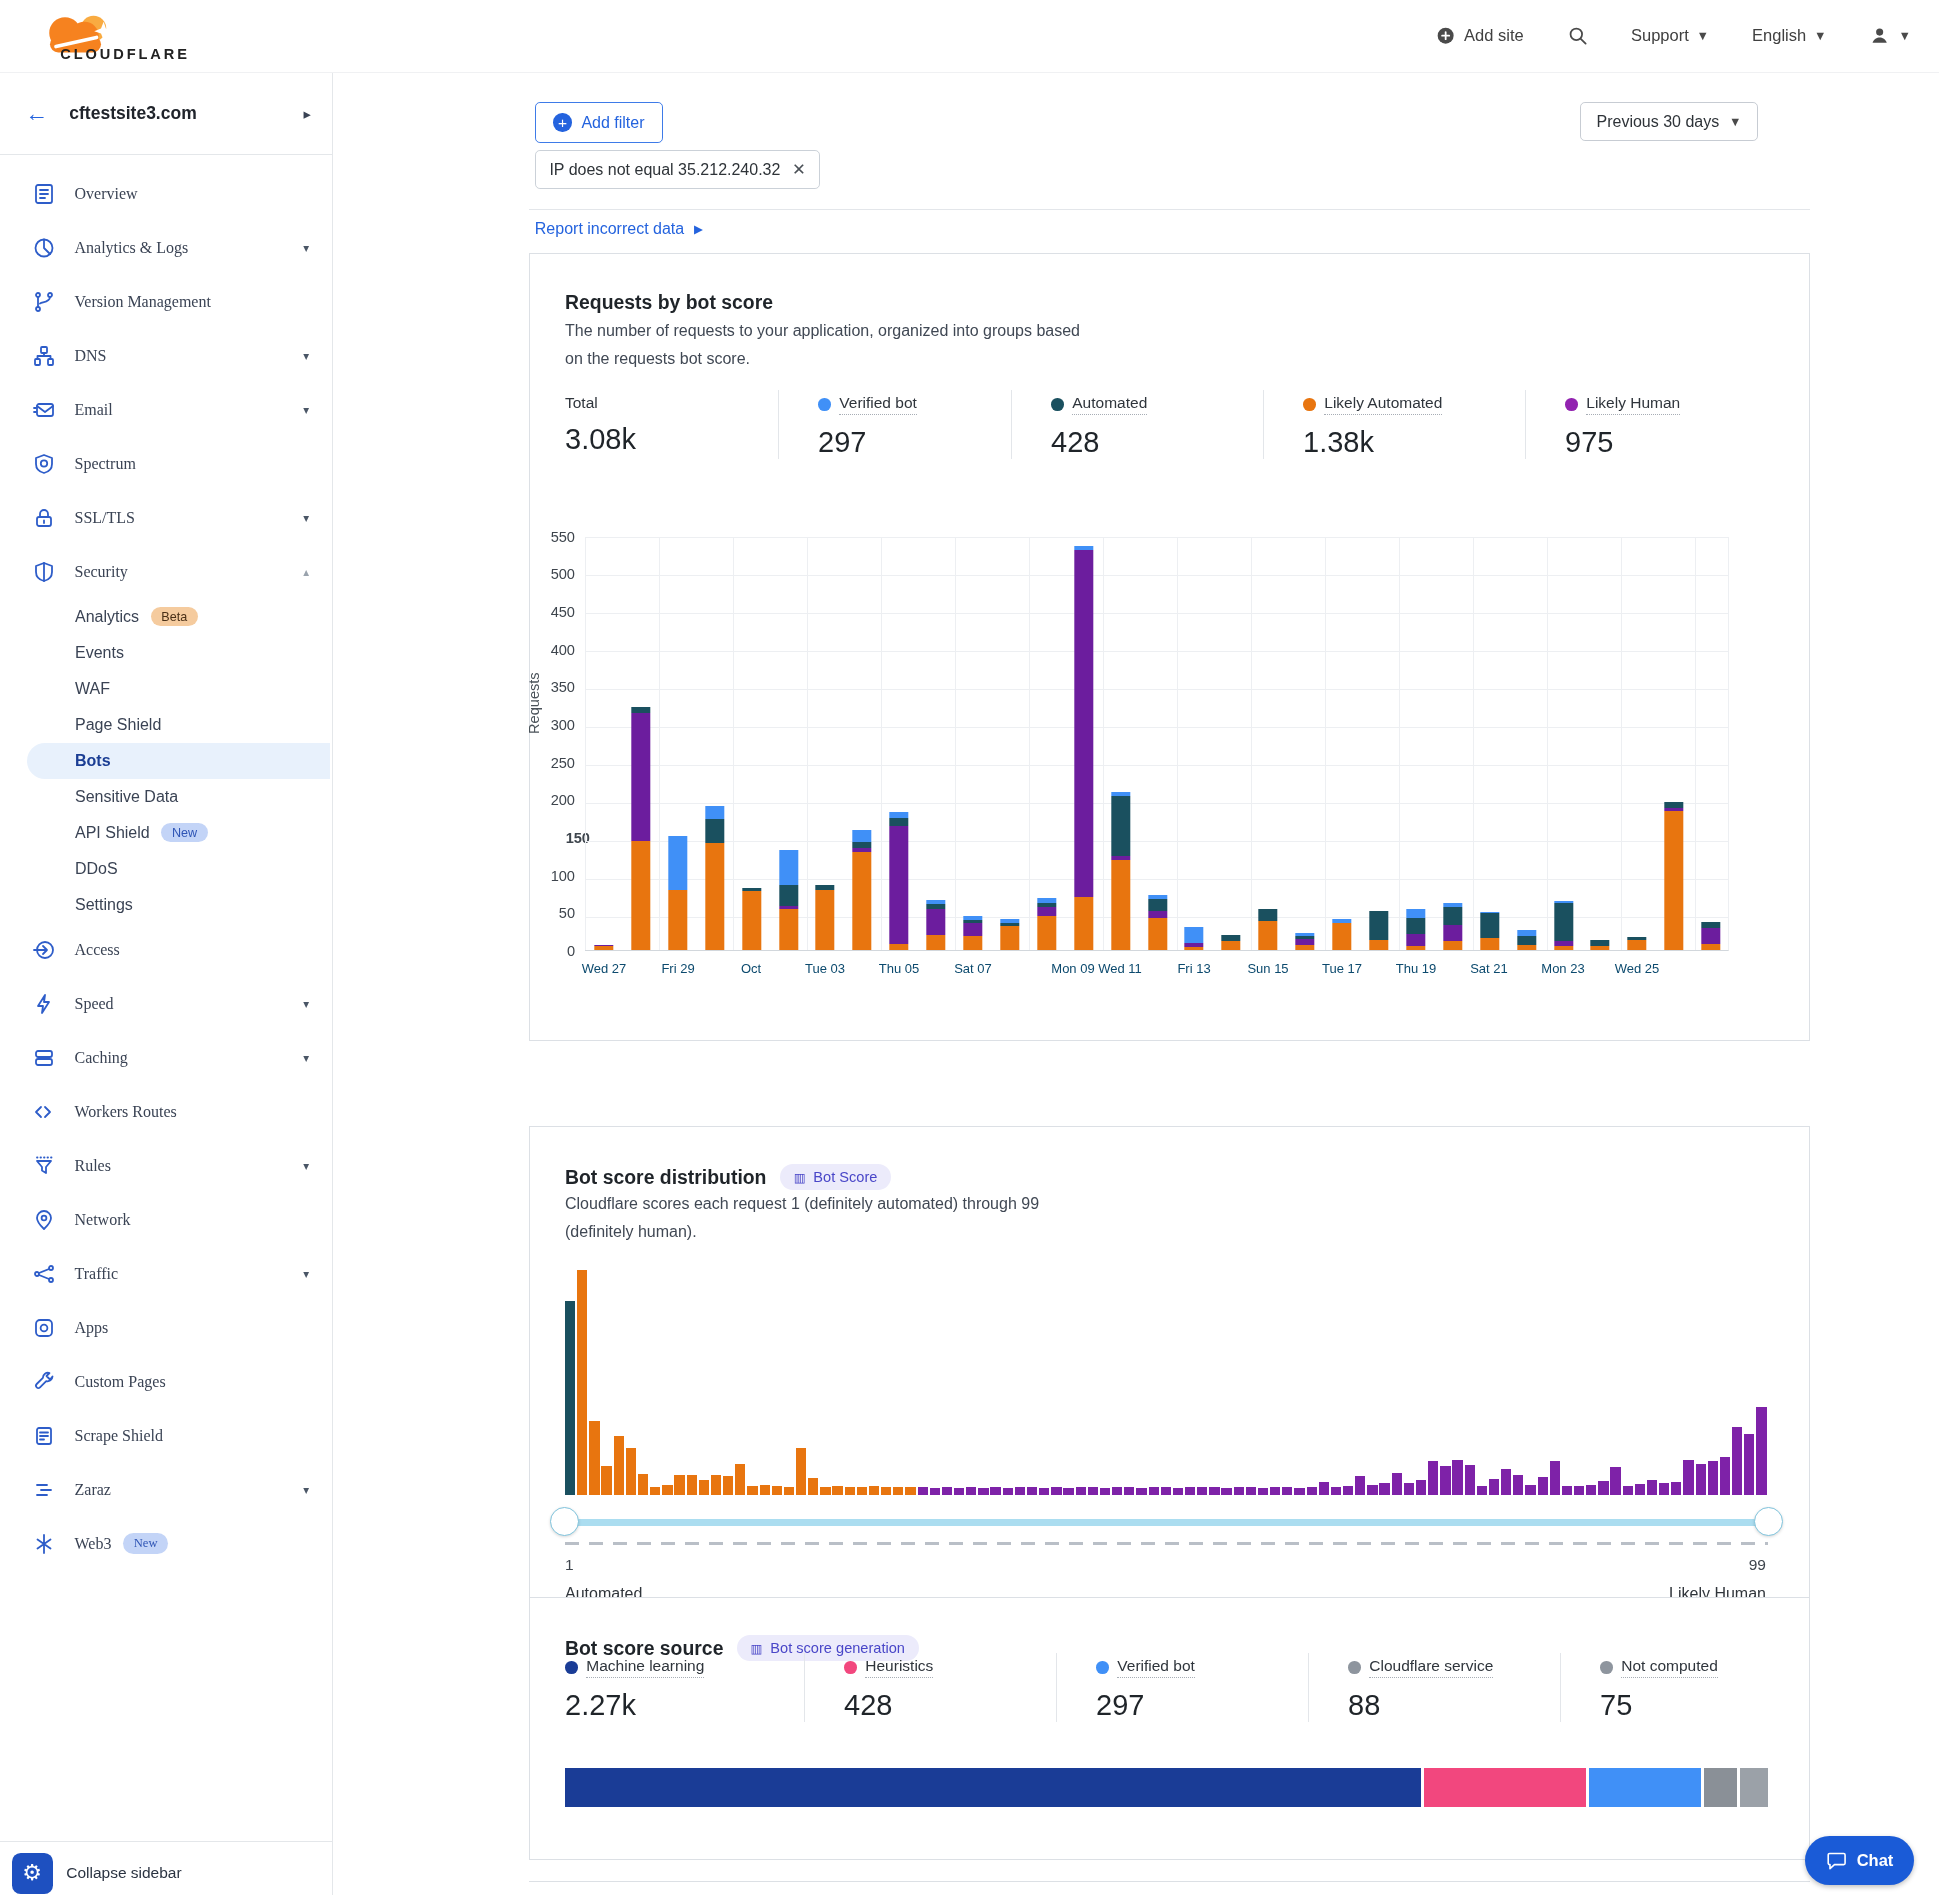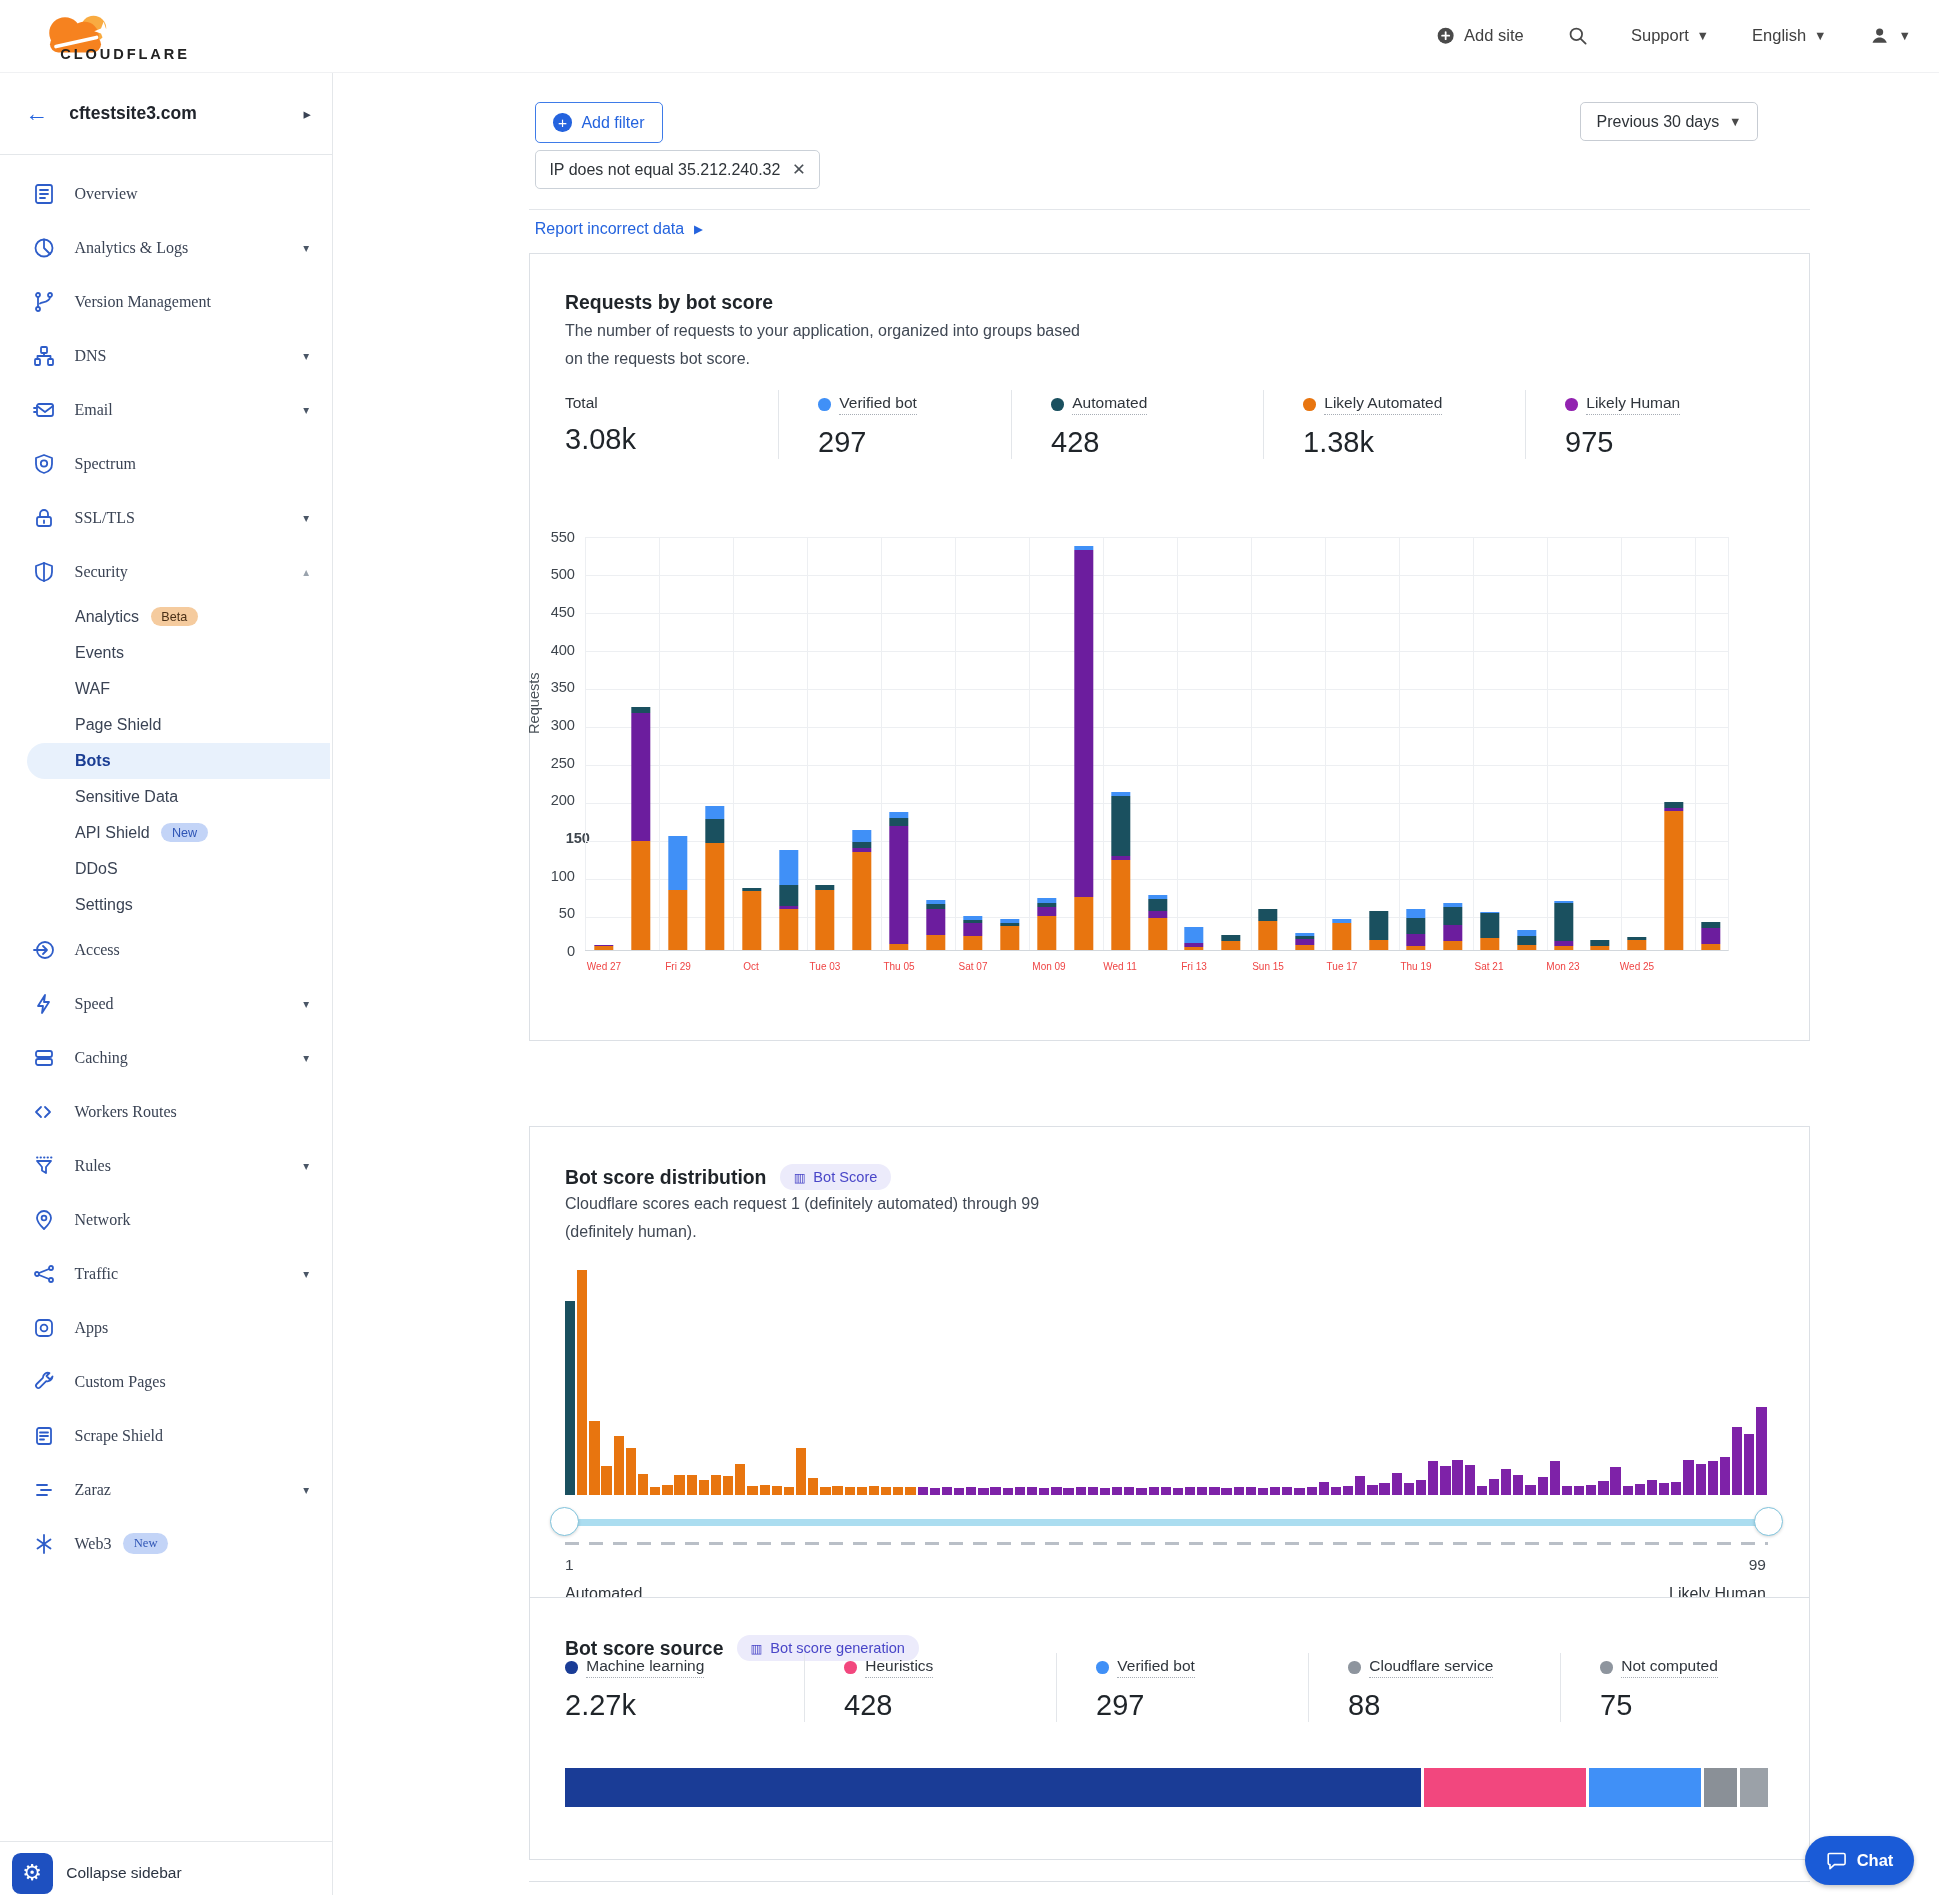--- a/index.html
+++ b/index.html
@@ -67,21 +67,21 @@
   .stat-value{font-size:29px;color:#1f2429;font-weight:500;}
   
   .plot{position:absolute;left:55px;top:283px;width:1144px;height:414px;
     background-image:linear-gradient(to right,#edeff2 1px,transparent 1px),linear-gradient(to bottom,#edeff2 1px,transparent 1px);
     background-size:74px 100%,100% 38px;border-right:1px solid #edeff2;border-bottom:1px solid #d2d7dc;}
   .slot{position:absolute;bottom:0;top:0;}
   .bar{position:absolute;bottom:0;left:50%;transform:translateX(-50%);width:19.4px;display:flex;flex-direction:column-reverse;}
   .seg{width:100%;}
   .ylab{position:absolute;width:45px;text-align:right;font-size:14.6px;color:#3e454d;}
   .ylabel-rot{position:absolute;left:-3.9px;top:480px;font-size:14.6px;color:#4a5259;transform:rotate(-90deg);transform-origin:left top;}
-  .xlab{position:absolute;transform:translateX(-50%);font-size:10px;color:#ef4444;white-space:nowrap;}
+  .xlab{position:absolute;transform:translateX(-50%);font-size:13px;color:#0c4a6e;white-space:nowrap;}
   .xaxis-title{position:absolute;left:55px;width:1144px;text-align:center;top:734px;font-size:14.6px;color:#4a5259;}
   
   .hist{position:absolute;left:35px;top:143px;width:1203px;height:225px;display:flex;align-items:flex-end;}
   .hist .hbar{flex:1 1 0;margin-right:1.9px;}
   .slider-track{position:absolute;left:35px;top:392px;width:1203px;height:6.8px;background:#abddf0;border-radius:3.9px;}
   .slider-handle{position:absolute;top:380px;width:29px;height:29px;border-radius:50%;background:#fff;
     border:1.9px solid #7fc3dc;box-shadow:0 1px 2.9px rgba(0,0,0,.15);cursor:grab;}
   .tick-row{position:absolute;left:35px;top:415px;width:1203px;height:2.9px;
     background-image:repeating-linear-gradient(to right,#b9bfc7 0 13.6px,transparent 13.6px 24px);}
   .edge-lab{position:absolute;font-size:15.5px;color:#3e454d;}
@@ -677,21 +677,21 @@
           </div>
         </div>
       </div>
     <div id="req-xlabels">
         <span class="xlab" style="left: 74px; top: 707px;">Wed 27</span>
         <span class="xlab" style="left: 148px; top: 707px;">Fri 29</span>
         <span class="xlab" style="left: 221px; top: 707px;">Oct</span>
         <span class="xlab" style="left: 295px; top: 707px;">Tue 03</span>
         <span class="xlab" style="left: 369px; top: 707px;">Thu 05</span>
         <span class="xlab" style="left: 443px; top: 707px;">Sat 07</span>
-        <span class="xlab" style="left: 519px; top: 707px; text-align: center;">Mon 09</span>
+        <span class="xlab" style="left: 543px; top: 707px; text-align: center;">Mon 09</span>
         <span class="xlab" style="left: 590px; top: 707px;">Wed 11</span>
         <span class="xlab" style="left: 664px; top: 707px;">Fri 13</span>
         <span class="xlab" style="left: 738px; top: 707px;">Sun 15</span>
         <span class="xlab" style="left: 812px; top: 707px;">Tue 17</span>
         <span class="xlab" style="left: 886px; top: 707px;">Thu 19</span>
         <span class="xlab" style="left: 959px; top: 707px;">Sat 21</span>
         <span class="xlab" style="left: 1033px; top: 707px;">Mon 23</span>
         <span class="xlab" style="left: 1107px; top: 707px;">Wed 25</span>
       </div>
   </section>

